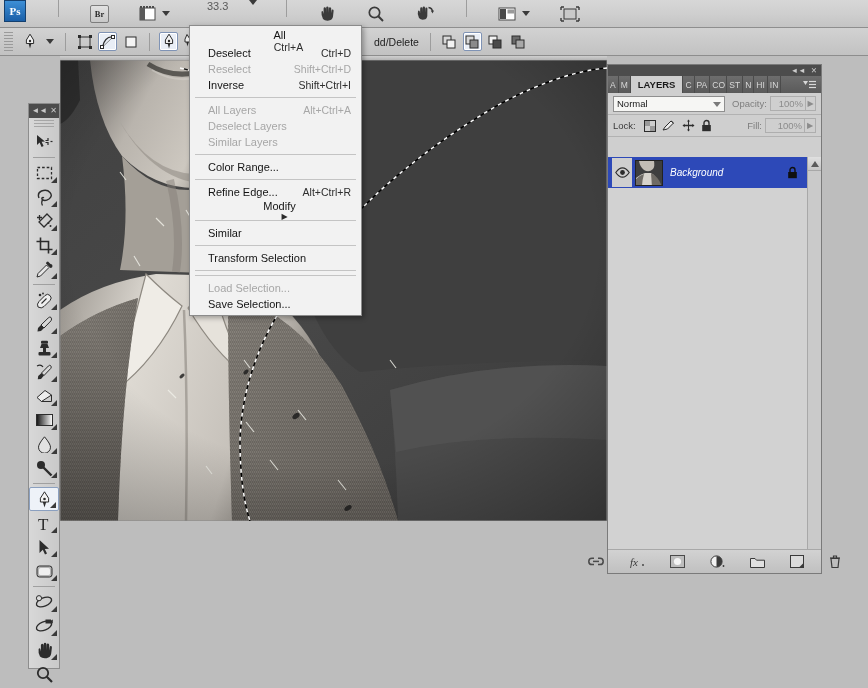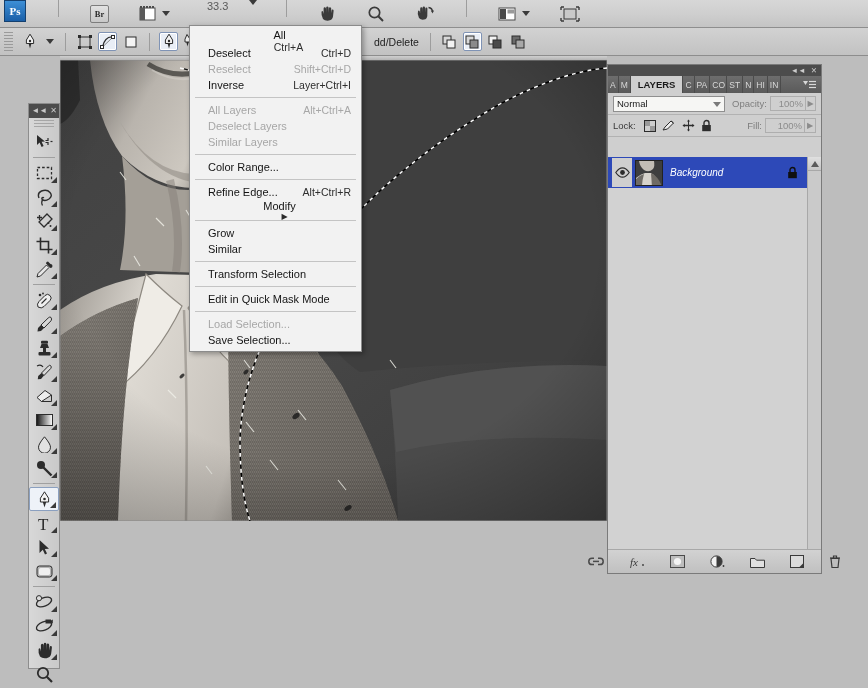--- a/index.html
+++ b/index.html
@@ -654,21 +654,21 @@
     <div style="display: flex; align-items: center; height: 16px; padding: 0px 10px 0px 18px; font-size: 11px; color: rgb(20, 20, 20); white-space: nowrap;">
       <span style="flex: 1 1 0%;">Deselect</span>
       <span style="font-size: 10.5px; margin-left: 18px; color: rgb(46, 46, 46);">Ctrl+D</span>
     </div>
     <div style="display: flex; align-items: center; height: 16px; padding: 0px 10px 0px 18px; font-size: 11px; color: rgb(167, 167, 167); white-space: nowrap;">
       <span style="flex: 1 1 0%;">Reselect</span>
       <span style="font-size: 10.5px; margin-left: 18px; color: rgb(167, 167, 167);">Shift+Ctrl+D</span>
     </div>
     <div style="display: flex; align-items: center; height: 16px; padding: 0px 10px 0px 18px; font-size: 11px; color: rgb(20, 20, 20); white-space: nowrap;">
       <span style="flex: 1 1 0%;">Inverse</span>
-      <span style="font-size: 10.5px; margin-left: 18px; color: rgb(46, 46, 46);">Layer+Ctrl+I</span>
+      <span style="font-size: 10.5px; margin-left: 18px; color: rgb(46, 46, 46);">Shift+Ctrl+I</span>
     </div>
     <div style="height: 1px; background: rgb(196, 196, 196); margin: 4px 5px;"></div>
     <div style="display: flex; align-items: center; height: 16px; padding: 0px 10px 0px 18px; font-size: 11px; color: rgb(167, 167, 167); white-space: nowrap;">
       <span style="flex: 1 1 0%;">All Layers</span>
       <span style="font-size: 10.5px; margin-left: 18px; color: rgb(167, 167, 167);">Alt+Ctrl+A</span>
     </div>
     <div style="display: flex; align-items: center; height: 16px; padding: 0px 10px 0px 18px; font-size: 11px; color: rgb(167, 167, 167); white-space: nowrap;">
       <span style="flex: 1 1 0%;">Deselect Layers</span>
       <span style="font-size: 10.5px; margin-left: 18px; color: rgb(167, 167, 167);"></span>
     </div>
@@ -685,37 +685,29 @@
     <div style="display: flex; align-items: center; height: 16px; padding: 0px 10px 0px 18px; font-size: 11px; color: rgb(20, 20, 20); white-space: nowrap;">
       <span style="flex: 1 1 0%;">Refine Edge...</span>
       <span style="font-size: 10.5px; margin-left: 18px; color: rgb(46, 46, 46);">Alt+Ctrl+R</span>
     </div>
     <div style="display: flex; align-items: center; height: 16px; padding: 0px 10px 0px 18px; font-size: 11px; color: rgb(20, 20, 20); white-space: nowrap; flex-direction: column;">
       <span style="flex: 1 1 0%;">Modify</span>
       <span style="font-size: 8px; color: rgb(42, 42, 42); margin-left: 10px;">▶</span>
     </div>
     <div style="height: 1px; background: rgb(196, 196, 196); margin: 4px 5px;"></div>
     <div style="display: flex; align-items: center; height: 16px; padding: 0px 10px 0px 18px; font-size: 11px; color: rgb(20, 20, 20); white-space: nowrap;">
-      <span style="flex: 1 1 0%;">Grow</span>
-      <span style="font-size: 10.5px; margin-left: 18px; color: rgb(46, 46, 46);"></span>
-    </div>
-    <div style="display: flex; align-items: center; height: 16px; padding: 0px 10px 0px 18px; font-size: 11px; color: rgb(20, 20, 20); white-space: nowrap;">
       <span style="flex: 1 1 0%;">Similar</span>
       <span style="font-size: 10.5px; margin-left: 18px; color: rgb(46, 46, 46);"></span>
     </div>
     <div style="height: 1px; background: rgb(196, 196, 196); margin: 4px 5px;"></div>
     <div style="display: flex; align-items: center; height: 16px; padding: 0px 10px 0px 18px; font-size: 11px; color: rgb(20, 20, 20); white-space: nowrap;">
       <span style="flex: 1 1 0%;">Transform Selection</span>
       <span style="font-size: 10.5px; margin-left: 18px; color: rgb(46, 46, 46);"></span>
     </div>
     <div style="height: 1px; background: rgb(196, 196, 196); margin: 4px 5px;"></div>
-    <div style="display: flex; align-items: center; height: 16px; padding: 0px 10px 0px 18px; font-size: 11px; color: rgb(20, 20, 20); white-space: nowrap;">
-      <span style="flex: 1 1 0%;">Edit in Quick Mask Mode</span>
-      <span style="font-size: 10.5px; margin-left: 18px; color: rgb(46, 46, 46);"></span>
-    </div>
     <div style="height: 1px; background: rgb(196, 196, 196); margin: 4px 5px;"></div>
     <div style="display: flex; align-items: center; height: 16px; padding: 0px 10px 0px 18px; font-size: 11px; color: rgb(167, 167, 167); white-space: nowrap;">
       <span style="flex: 1 1 0%;">Load Selection...</span>
       <span style="font-size: 10.5px; margin-left: 18px; color: rgb(167, 167, 167);"></span>
     </div>
     <div style="display: flex; align-items: center; height: 16px; padding: 0px 10px 0px 18px; font-size: 11px; color: rgb(20, 20, 20); white-space: nowrap;">
       <span style="flex: 1 1 0%;">Save Selection...</span>
       <span style="font-size: 10.5px; margin-left: 18px; color: rgb(46, 46, 46);"></span>
     </div>
   </div>

